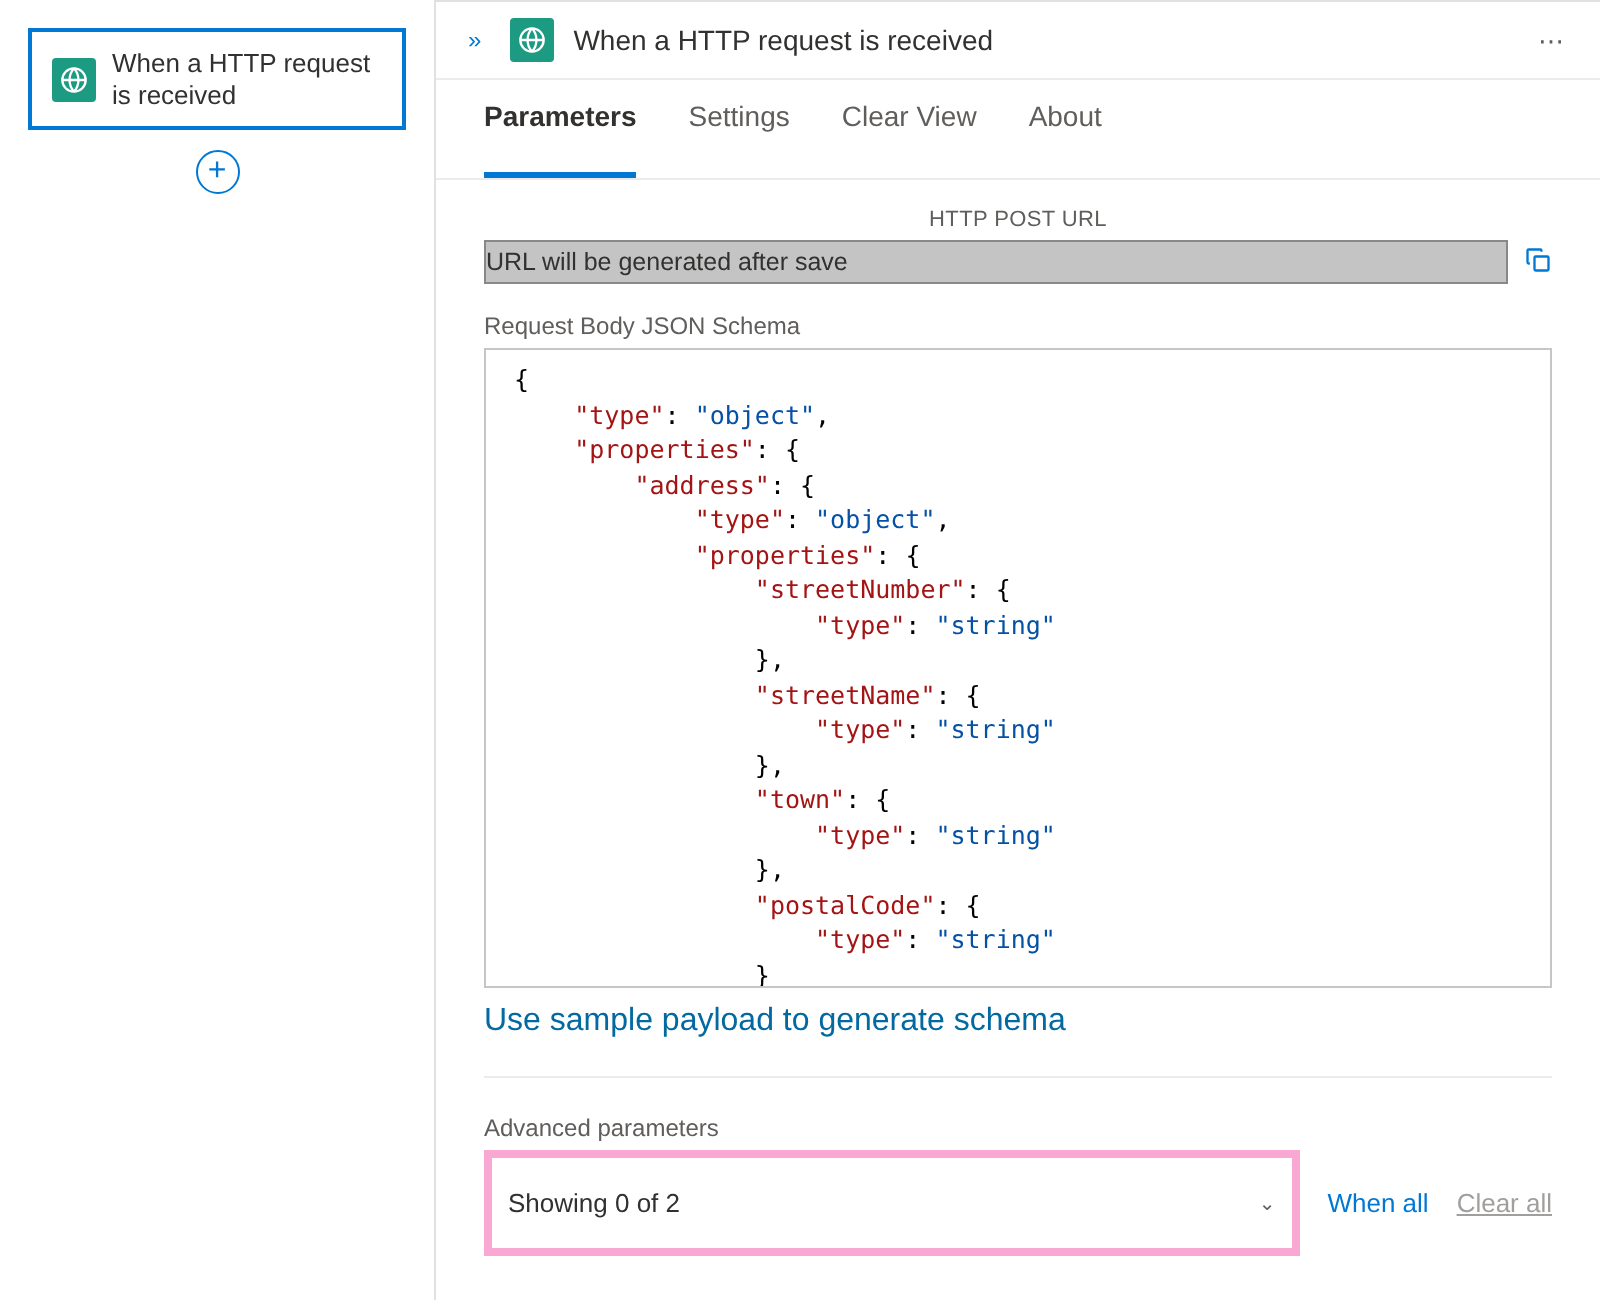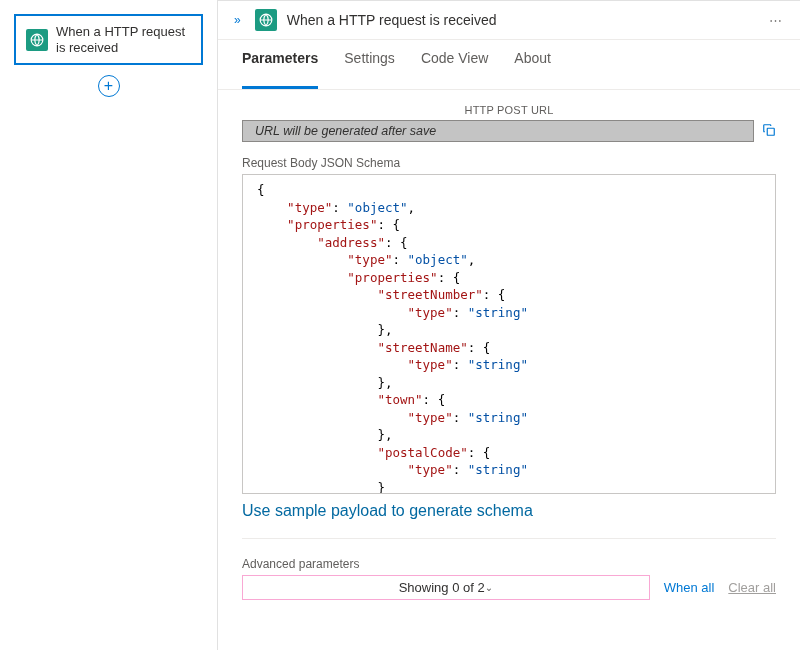--- a/index.html
+++ b/index.html
@@ -20,36 +20,36 @@
   .more-ic { margin-left: auto; color: #605e5c; padding: 2px 6px; cursor: pointer; }
 
   .tabs { display: flex; gap: 26px; padding: 10px 24px 0 24px; border-bottom: 1px solid #edebe9; }
   .tab { padding-bottom: 20px; font-size: 14px; color: #605e5c; cursor: pointer; border-bottom: 3px solid transparent; }
   .tab.active { color: #323130; font-weight: 600; border-bottom-color: #0078d4; }
 
   .content { flex: 1; padding: 14px 24px 18px 24px; overflow-y: auto; }
 
   .label { font-size: 11px; color: #605e5c; letter-spacing: .2px; margin-bottom: 4px; text-align: center; }
   .url-row { display: flex; align-items: center; gap: 8px; margin-bottom: 14px; }
-  .url-box { flex: 1; background: #c4c4c4; border: 1px solid #8a8886; padding: 3px 12px; font-style: italic; color: #323130; font-size: 12.5px; }
+  .url-box { flex: 1; background: #c4c4c4; border: 1px solid #8a8886; padding: 3px 0; color: #323130; font-size: 12.5px; }
   .copy-ic { color: #0078d4; cursor: pointer; font-size: 14px; }
 
   .label2 { font-size: 12px; color: #605e5c; margin-bottom: 4px; }
   .schema-box { border: 1px solid #c8c6c4; padding: 6px 8px 6px 14px; height: 320px; overflow: auto; font-family: Consolas, monospace; font-size: 12.5px; line-height: 1.4; }
   .schema-box pre { white-space: pre; }
   .k { color: #a31515; }  
   .s { color: #0451a5; }  
   .p { color: #000; }     
 
   .sample-link { display: inline-block; margin-top: 8px; color: #0369a1; font-size: 16px; cursor: pointer; }
 
   .divider { height: 1px; background: #edebe9; margin: 18px 0; }
 
   .adv-row { display: flex; align-items: center; gap: 14px; }
-  .adv-select { flex: 1; display: flex; align-items: center; justify-content: center; border: 1px solid #f9a8d4; padding: 4px 8px; font-size: 13px; background: #fff; cursor: pointer; }
+  .adv-select { flex: 1; display: flex; align-items: center; justify-content: space-between; border: 4px solid #f9a8d4; padding: 15px 8px; font-size: 13px; background: #fff; cursor: pointer; }
   .chev { color: #605e5c; font-size: 10px; }
   .link-txt { color: #0078d4; font-size: 13px; cursor: pointer; }
   .link-txt.muted { color: #a19f9d; text-decoration: underline; }
 
 </style>
 </head>
 <body>
 
 <div class="root">
 
@@ -83,21 +83,21 @@
       </span>
       <span class="header-title">When a HTTP request is received</span>
       <span class="more-ic">
         <span>⋯</span>
       </span>
     </div>
 
     <div class="tabs">
       <div class="tab active">Parameters</div>
       <div class="tab">Settings</div>
-      <div class="tab">Code View</div>
+      <div class="tab">Clear View</div>
       <div class="tab">About</div>
     </div>
 
     <div class="content">
       <div class="label">HTTP POST URL</div>
       <div class="url-row">
         <div class="url-box">URL will be generated after save</div>
         <span class="copy-ic">
           <svg width="14" height="14" viewBox="0 0 24 24" fill="none" stroke="#0078d4" stroke-width="2">
               <rect x="9" y="9" width="12" height="12" rx="1"></rect>

